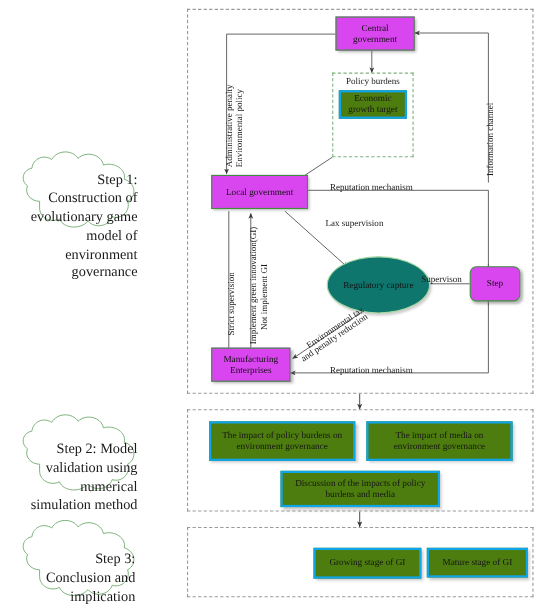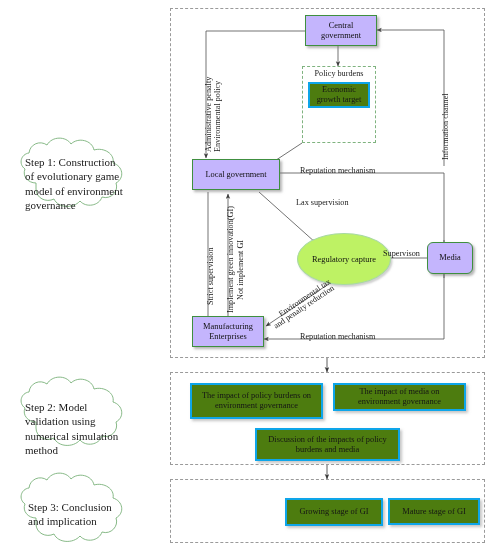--- a/index.html
+++ b/index.html
@@ -12,48 +12,48 @@
   svg.layer{position:absolute;left:0;top:0;width:499px;height:550px;overflow:visible;}
   .lbl{position:absolute;font-size:8.2px;line-height:1.12;color:#1a1a1a;white-space:nowrap;}
 
   
   .node{
     position:absolute;display:flex;align-items:center;justify-content:center;
     text-align:center;font-size:8.4px;line-height:1.14;
     box-sizing:border-box;
   }
   .green{
-    background:#c4b5fd;border:1px solid #3f8f3f;color:#101010;
+    background:#d946ef;border:1px solid #3f8f3f;color:#101010;
     box-shadow:2px 2px 2.5px rgba(120,120,120,.55);
   }
   .green.round{border-radius:6px;}
   .whitebox{
     background:#4d7c0f;border:2px solid #0ea5e9;color:#151515;
     box-shadow:2.2px 2.2px 2.6px rgba(150,150,150,.55);
   }
   .ellipse{
     position:absolute;display:flex;align-items:center;justify-content:center;
-    background:#bef264;border:1px solid #a8d9a2;border-radius:50%;
+    background:#0f766e;border:1px solid #a8d9a2;border-radius:50%;
     font-size:8.4px;text-align:center;color:#101010;
     box-shadow:1.5px 2px 2px rgba(150,150,150,.45);
     font-family:Liberation Serif, serif;
   }
 
   
   .panel{position:absolute;border:1px dashed #9a9a9a;box-sizing:border-box;}
   .subpanel{position:absolute;border:1px dashed #7fb37f;box-sizing:border-box;background:transparent;}
 
   
   .vlbl{position:absolute;font-size:8.2px;white-space:nowrap;transform-origin:0 0;
         transform:rotate(-90deg);color:#1a1a1a;}
   .dlbl{position:absolute;font-size:8.2px;white-space:nowrap;transform-origin:0 0;
         color:#1a1a1a;}
 
   
-  .cloudtxt{position:absolute;text-align:left;font-size:11px;line-height:1.3;color:#1a1a1a;}
+  .cloudtxt{position:absolute;text-align:right;font-size:13px;line-height:1.3;color:#1a1a1a;}
 </style>
 </head>
 <body>
 
 <div id="stage">
 
   <svg class="layer" viewBox="0 0 499 550">
     <defs>
       <marker id="ah" markerWidth="7" markerHeight="7" refX="5.6" refY="2.6" orient="auto" markerUnits="strokeWidth">
         <path d="M0,0 L6,2.6 L0,5.2 L1.5,2.6 z" fill="#3a3a3a"></path>
@@ -150,37 +150,37 @@
   <div class="subpanel" style="left:302px;top:66px;width:74px;height:77px;"></div>
   <div class="lbl" style="left:302px;top:69px;width:74px;text-align:center;">Policy burdens</div>
   <div class="node whitebox" style="left:308px;top:82px;width:62px;height:26px;padding:1px 2px;box-shadow:none;">Economic growth target</div>
 
   <div class="node green" style="left:192px;top:159px;width:88px;height:31px;padding:2px 3px;">Local government</div>
 
   <div class="node green" style="left:192px;top:316px;width:72px;height:31px;padding:4px 3px;">Manufacturing Enterprises</div>
 
   <div class="ellipse" style="left:297px;top:233px;width:86px;height:50px;padding:0 3px;">Regulatory capture</div>
 
-  <div class="node green round" style="left:427px;top:242px;width:46px;height:32px;padding:2px 3px;">Media</div>
+  <div class="node green round" style="left:427px;top:242px;width:46px;height:32px;padding:2px 3px;">Step</div>
 
   <div class="vlbl" style="left:204px;top:152px;">Administrative penalty</div>
   <div class="vlbl" style="left:213px;top:152px;">Environmental policy</div>
   <div class="vlbl" style="left:441px;top:160px;">Information channel</div>
   <div class="vlbl" style="left:206px;top:305px;">Strict supervision</div>
   <div class="vlbl" style="left:226px;top:313px;">Implement green innovation(GI)</div>
   <div class="vlbl" style="left:236px;top:300px;">Not implement GI</div>
 
   <div class="lbl" style="left:300px;top:166px;">Reputation mechanism</div>
   <div class="lbl" style="left:300px;top:332px;">Reputation mechanism</div>
   <div class="lbl" style="left:296px;top:198px;">Lax supervision</div>
   <div class="lbl" style="left:383px;top:249px;">Supervison</div>
 
   <div class="dlbl" style="left:277px;top:311px;transform:rotate(-34deg);">Environmental tax</div>
   <div class="dlbl" style="left:272px;top:323px;transform:rotate(-34deg);">and penalty reduction</div>
 
   <div class="node whitebox" style="left:190px;top:383px;width:133px;height:36px;padding:2px 4px;">The impact of policy burdens on environment governance</div>
-  <div class="node whitebox" style="left:333px;top:383px;width:133px;height:28px;padding:2px 4px;">The impact of media on environment governance</div>
+  <div class="node whitebox" style="left:333px;top:383px;width:133px;height:36px;padding:2px 4px;">The impact of media on environment governance</div>
   <div class="node whitebox" style="left:255px;top:428px;width:145px;height:33px;padding:2px 8px;">Discussion of the impacts of policy burdens and media</div>
 
   <div class="node whitebox" style="left:285px;top:498px;width:98px;height:27px;padding:12px 4px;text-align:right;">Growing stage of GI</div>
   <div class="node whitebox" style="left:388px;top:498px;width:92px;height:27px;padding:2px 4px;">Mature stage of GI</div>
 
 </div>
 
 </body></html>

